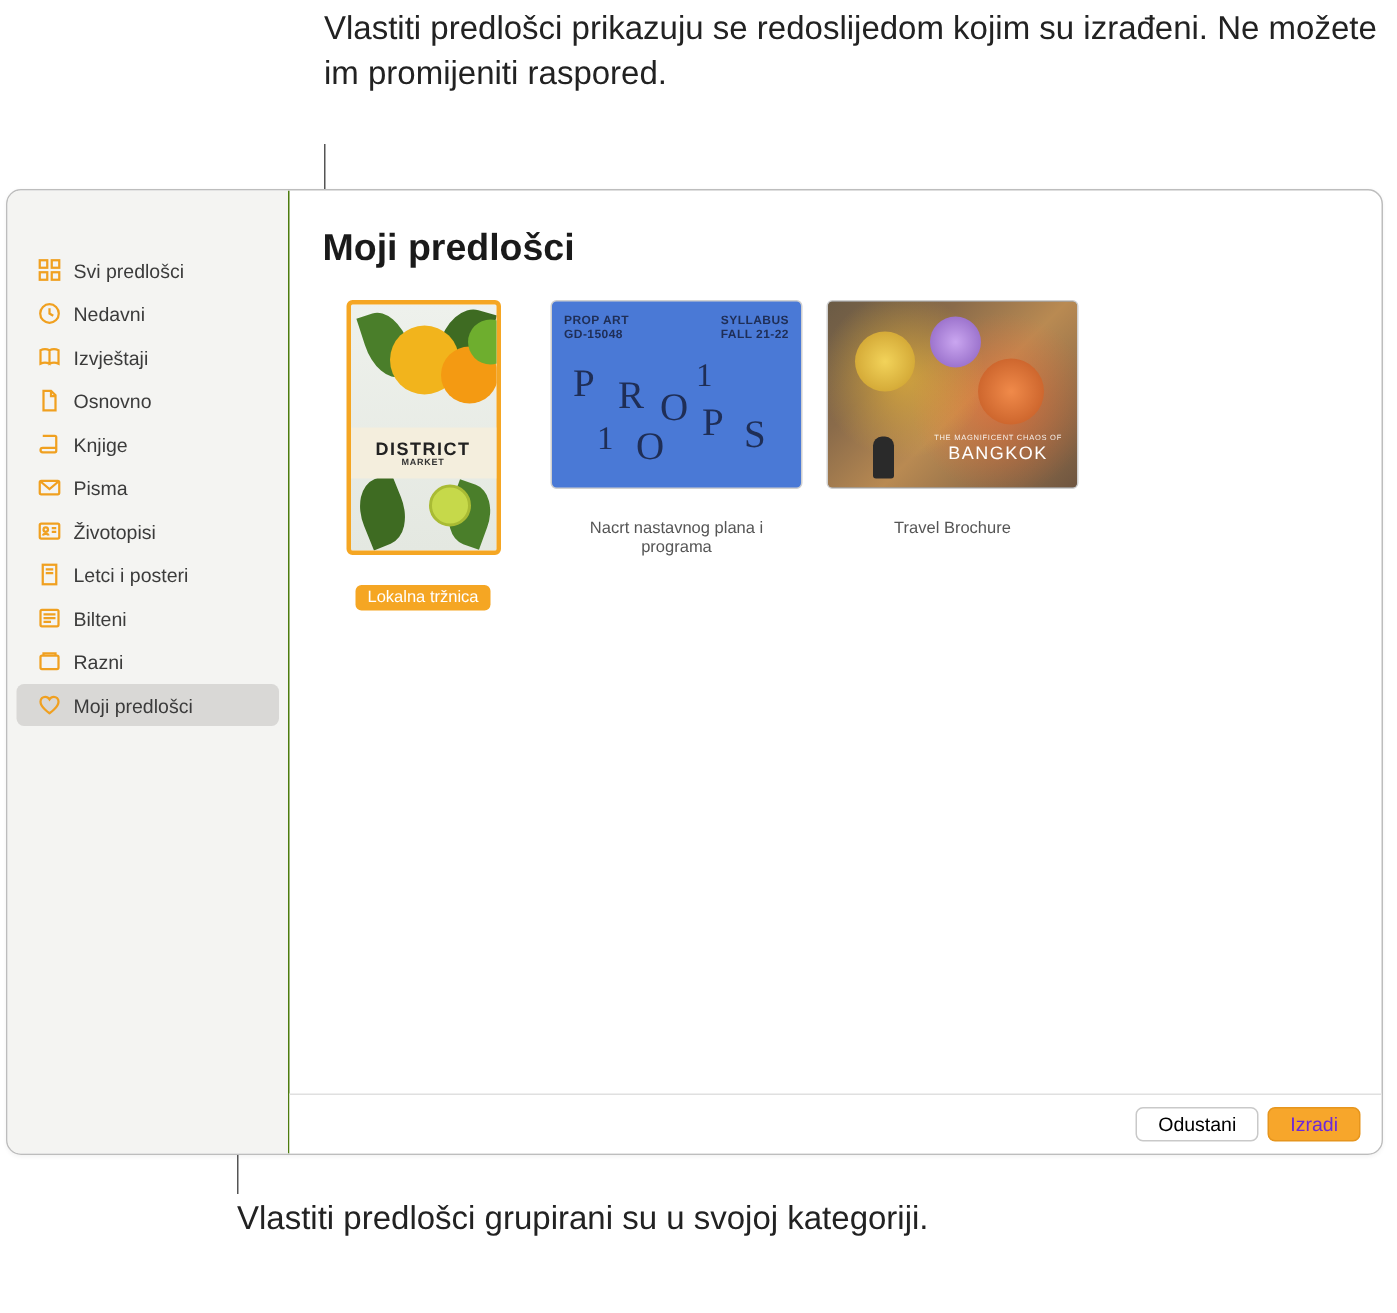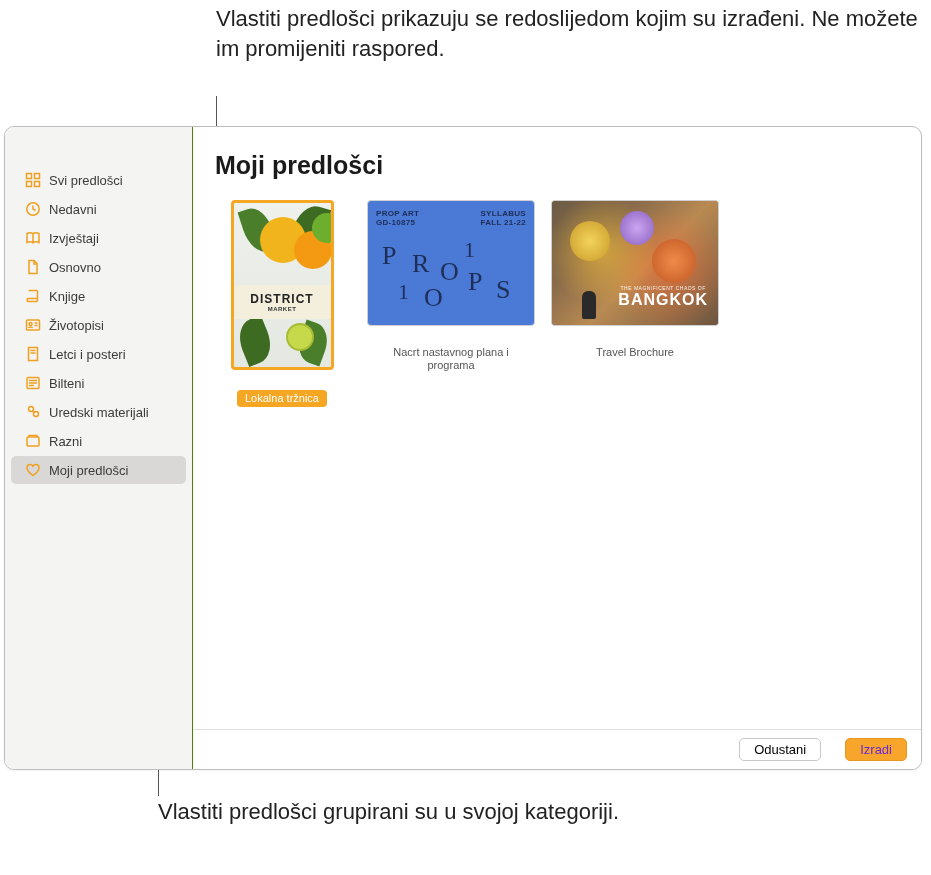--- a/index.html
+++ b/index.html
@@ -155,21 +155,21 @@
     font-weight: 500;
   }
   .footer {
     position: absolute;
     left: 188px; right: 0; bottom: 0;
     height: 40px;
     border-top: 1px solid #e0e0e0;
     display: flex;
     justify-content: flex-end;
     align-items: center;
-    gap: 24px;
+    gap: 6px;
     padding-right: 14px;
     background: #fff;
   }
   .btn {
     font-size: 13px;
     padding: 3px 14px;
     border-radius: 5px;
     border: 1px solid #c9c9c9;
     background: #fff;
     cursor: default;
@@ -214,21 +214,21 @@
   }
   .thumb3 .umb { position:absolute; border-radius:50%;}
   .thumb3 .umb.a { left:18px; top:20px; width:40px; height:40px; background:radial-gradient(circle,#f2d35a,#c99a2a);}
   .thumb3 .umb.b { left:68px; top:10px; width:34px; height:34px; background:radial-gradient(circle,#caa6f0,#8a5fbf);}
   .thumb3 .umb.c { left:100px; top:38px; width:44px; height:44px; background:radial-gradient(circle,#f08a4a,#c05822);}
   .thumb3 .person { position:absolute; left:30px; bottom:6px; width:14px; height:28px; background:#2a2a2a; border-radius:6px 6px 2px 2px;}
   .thumb3 .label-box {
     position:absolute; right:10px; bottom:16px; text-align:center; color:#fff;
   }
   .thumb3 .label-box .small { font-size:5px; letter-spacing:0.5px; opacity:0.9;}
-  .thumb3 .label-box .big { font-size:16px; font-weight:700; letter-spacing:1px;}
+  .thumb3 .label-box .big { font-size:12px; font-weight:400; letter-spacing:1px;}
 </style>
 </head>
 <body>
 
 <div class="callout-top">Vlastiti predlošci prikazuju se redoslijedom kojim su izrađeni. Ne možete im promijeniti raspored.</div>
 <div class="callout-top-line"></div>
 
 <div class="callout-bottom">Vlastiti predlošci grupirani su u svojoj kategoriji.</div>
 <div class="callout-bottom-line"></div>
 
@@ -285,20 +285,29 @@
 
     <div class="sidebar-item">
       <span class="icon">
         <svg viewBox="0 0 16 16" fill="none" stroke="currentColor" stroke-width="1.5">
             <path d="M3.5 2.5h8a1 1 0 011 1v9a1 1 0 01-1 1h-8a1.5 1.5 0 010-3h9"></path>
           </svg>
       </span>
       <span>Knjige</span>
     </div>
 
+    <div class="sidebar-item">
+      <span class="icon">
+        <svg viewBox="0 0 16 16" fill="none" stroke="currentColor" stroke-width="1.5">
+            <rect x="1.5" y="3.5" width="13" height="9" rx="1"></rect>
+            <path d="M2 4l6 5 6-5"></path>
+          </svg>
+      </span>
+      <span>Pisma</span>
+    </div>
 
     <div class="sidebar-item">
       <span class="icon">
         <svg viewBox="0 0 16 16" fill="none" stroke="currentColor" stroke-width="1.5">
             <rect x="1.5" y="3" width="13" height="10" rx="1"></rect>
             <circle cx="5.5" cy="7" r="1.5"></circle>
             <path d="M3.5 11c.5-1.5 3.5-1.5 4 0M9.5 6h3M9.5 8.5h3"></path>
           </svg>
       </span>
       <span>Životopisi</span>
@@ -317,30 +326,20 @@
     <div class="sidebar-item">
       <span class="icon">
         <svg viewBox="0 0 16 16" fill="none" stroke="currentColor" stroke-width="1.5">
             <rect x="2" y="2.5" width="12" height="11" rx="1"></rect>
             <path d="M4 5.5h8M4 8h8M4 10.5h5"></path>
           </svg>
       </span>
       <span>Bilteni</span>
     </div>
 
-    <div class="sidebar-item">
-      <span class="icon">
-        <svg viewBox="0 0 16 16" fill="none" stroke="currentColor" stroke-width="1.5">
-            <circle cx="6" cy="5" r="2.5"></circle>
-            <circle cx="11" cy="10" r="2.5"></circle>
-            <path d="M7.5 7l2 2"></path>
-          </svg>
-      </span>
-      <span>Uredski materijali</span>
-    </div>
 
 
     <div class="sidebar-item">
       <span class="icon">
         <svg viewBox="0 0 16 16" fill="none" stroke="currentColor" stroke-width="1.5">
             <rect x="2" y="4" width="12" height="9" rx="1"></rect>
             <path d="M4 4V2.5h8V4"></path>
           </svg>
       </span>
       <span>Razni</span>
@@ -376,21 +375,21 @@
           </div>
           <div class="lime"></div>
         </div>
         <div class="template-label">Lokalna tržnica</div>
       </div>
 
       <div class="template-card">
         <div class="thumb thumb2">
           <div class="tl">
             <div>PROP ART</div>
-            <div>GD-10875</div>
+            <div>GD-15048</div>
           </div>
           <div class="tr">
             <div>SYLLABUS</div>
             <div>FALL 21-22</div>
           </div>
           <span class="big" style="left:14px; top:40px">P</span>
           <span class="big" style="left:44px; top:48px">R</span>
           <span class="big" style="left:72px; top:56px">O</span>
           <span class="big" style="left:96px; top:36px; font-size:22px">1</span>
           <span class="big" style="left:30px; top:78px; font-size:22px">1</span>

